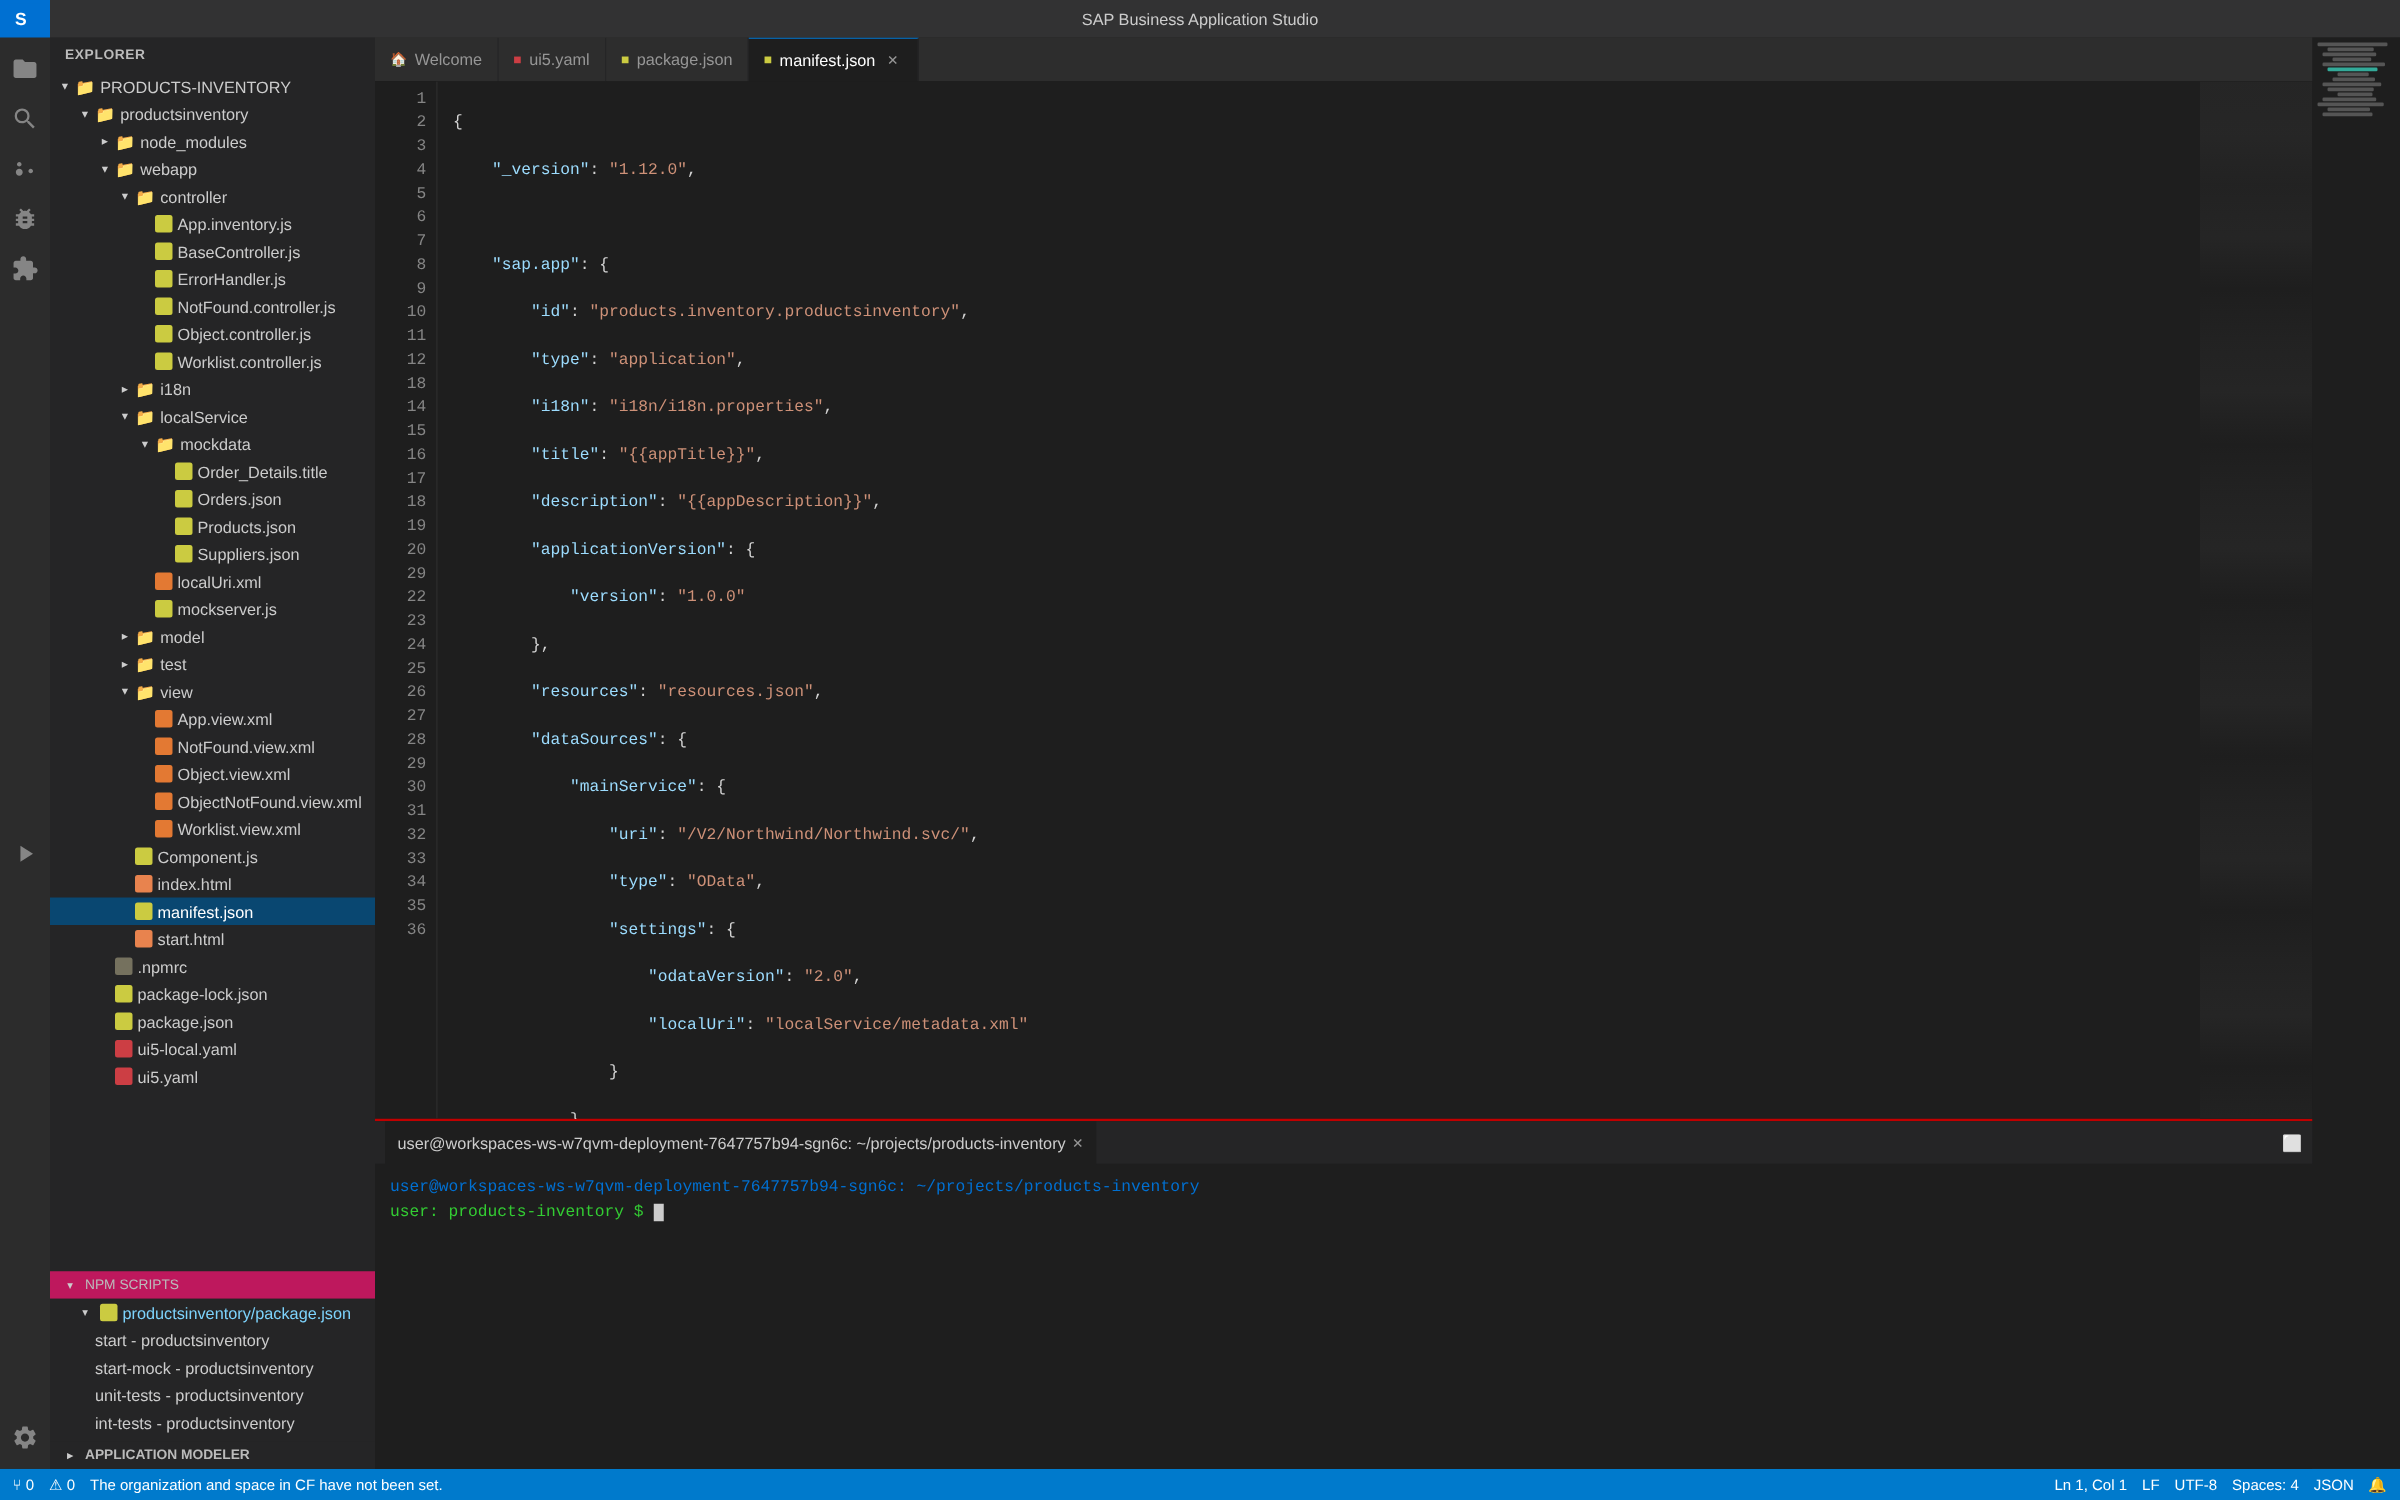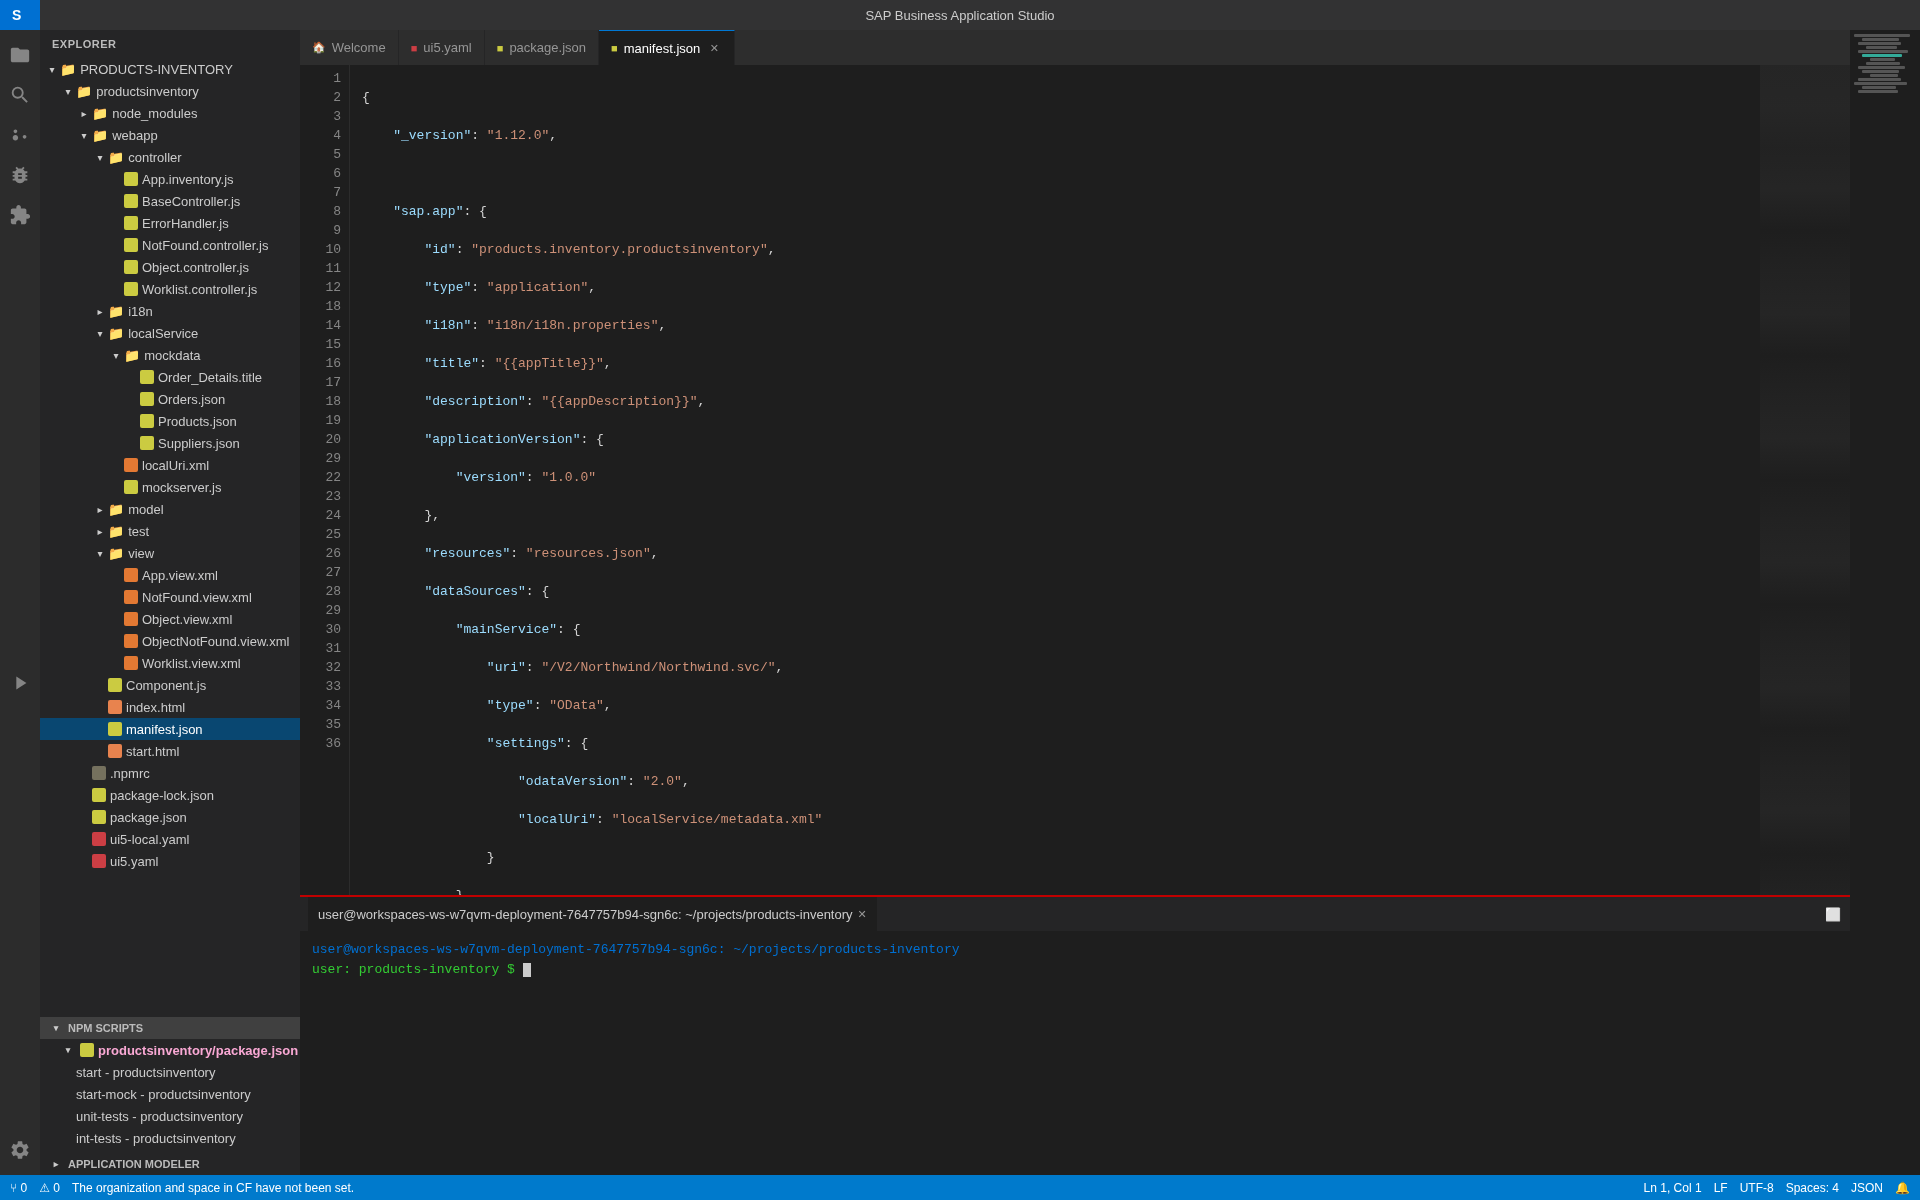--- a/index.html
+++ b/index.html
@@ -159,38 +159,37 @@
     .dot-yaml { background: #cc3e44; }
 
     
     .npm-scripts-header {
       height: 22px;
       display: flex;
       align-items: center;
       padding: 0 8px;
       cursor: pointer;
       font-size: 11px;
-      font-weight: 700;
+      font-weight: 400;
       color: #bbbbbb;
       text-transform: uppercase;
-      background: #404040;
+      background: #be185d;
     }
     .npm-scripts-content {
       background: #252526;
       padding-bottom: 4px;
     }
     .npm-script-item {
       height: 22px;
       display: flex;
       align-items: center;
       padding-left: 20px;
       cursor: pointer;
       font-size: 13px;
-      color: #f9a8d4;
-      font-weight: bold;
+      color: #7dd3fc;
     }
     .npm-script-subitem {
       height: 22px;
       display: flex;
       align-items: center;
       padding-left: 36px;
       cursor: pointer;
       font-size: 13px;
       color: #cccccc;
     }

